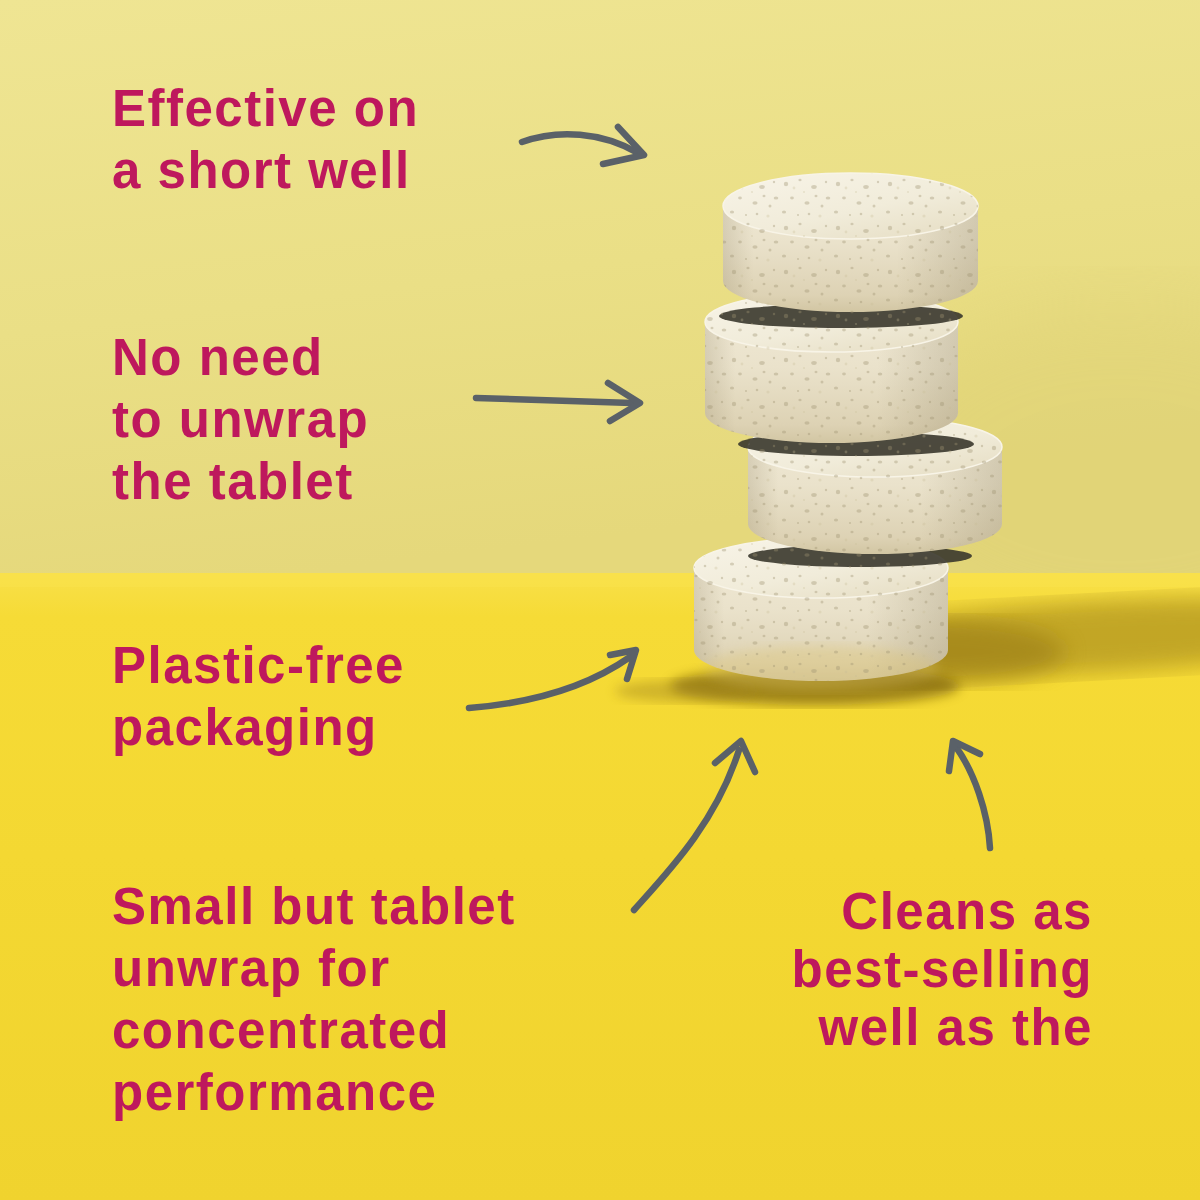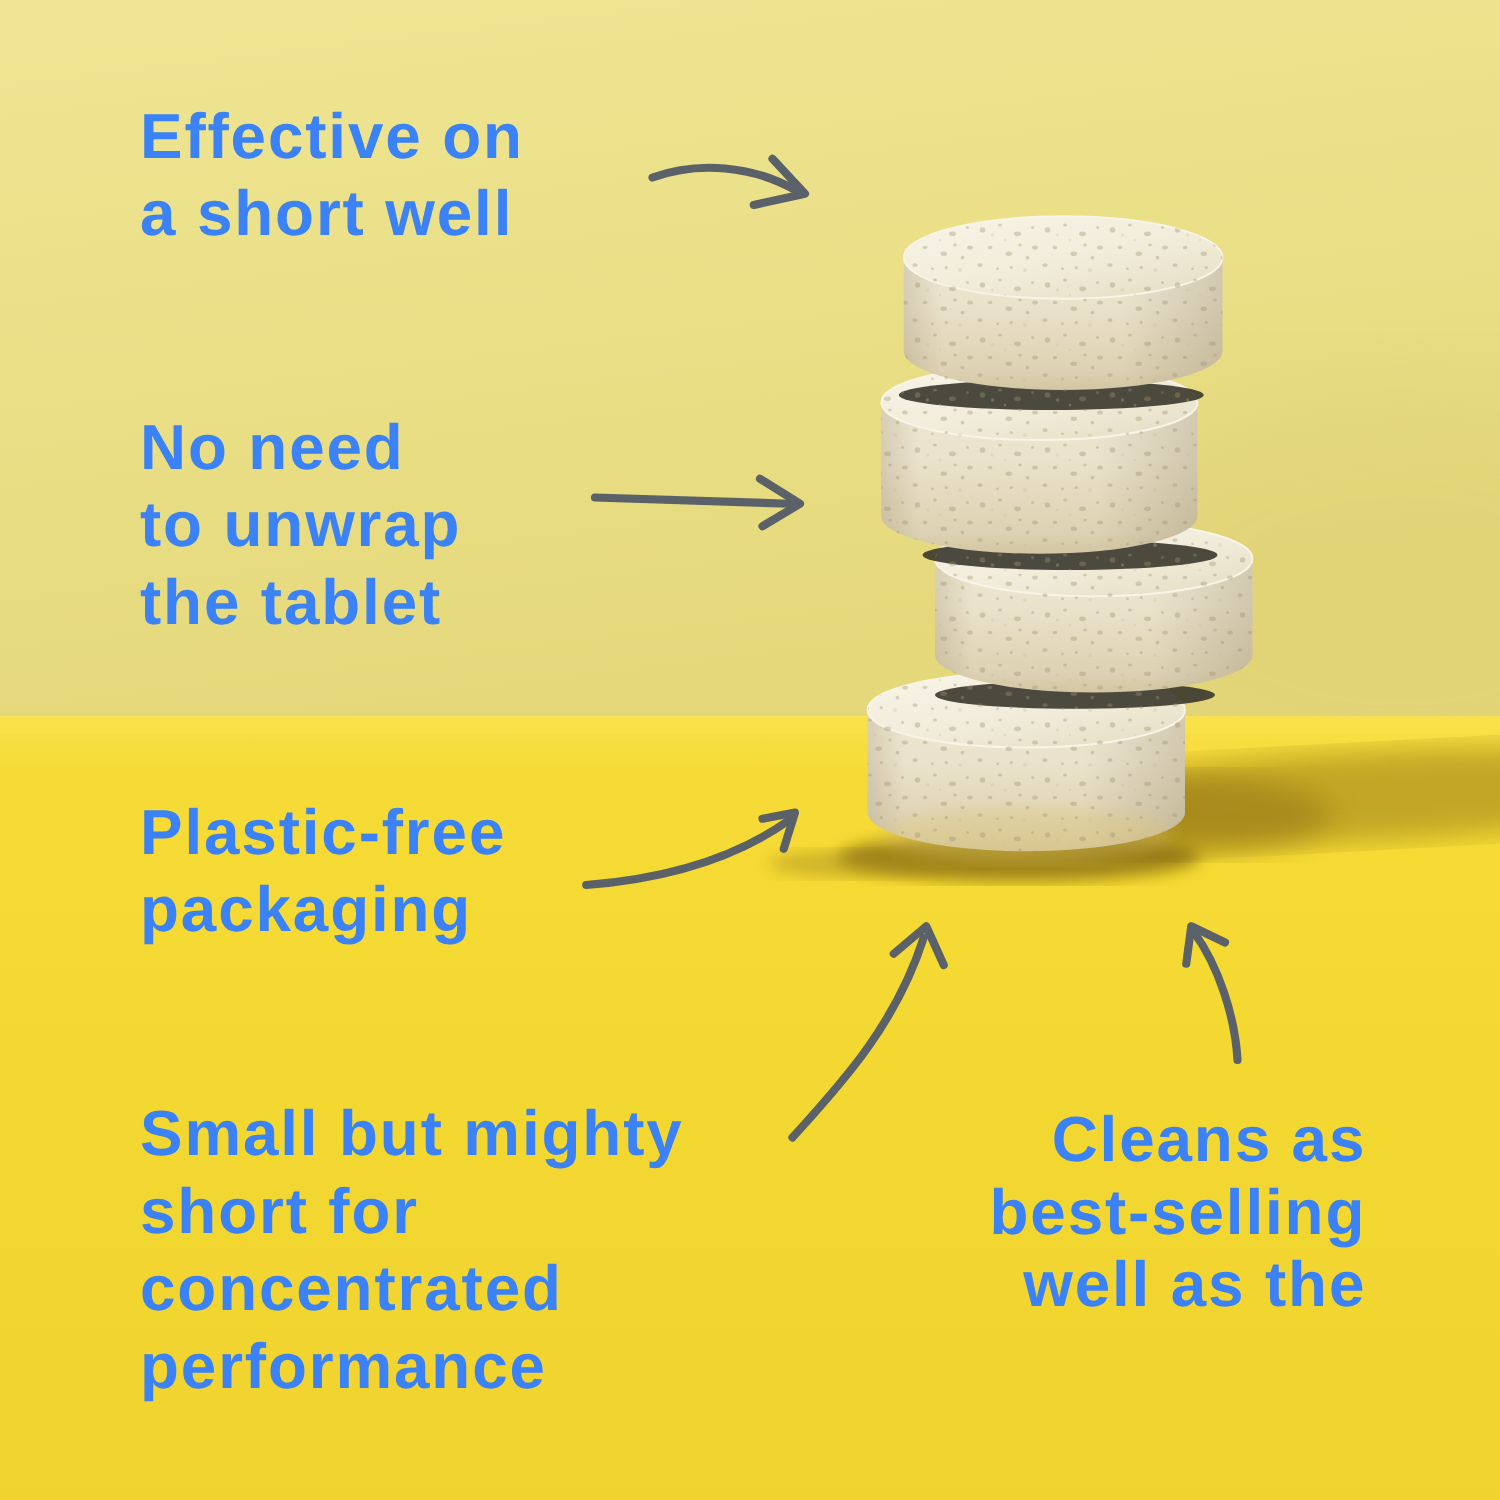--- a/index.html
+++ b/index.html
@@ -1,20 +1,20 @@
 <!DOCTYPE html>
 <html><head>
 <meta charset="utf-8">
 <style>
   html,body{margin:0;padding:0;background:#ffffff;}
   .stage{position:relative;width:1200px;height:1200px;overflow:hidden;
          font-family:"Liberation Sans",sans-serif;}
   .scene{position:absolute;left:0;top:0;}
   .label{position:absolute;font-weight:700;font-size:51px;line-height:62px;
-         letter-spacing:1.5px;color:#3b82f6;white-space:nowrap;}
+         letter-spacing:1.5px;color:#be185d;white-space:nowrap;}
   .label.right{text-align:right;line-height:58px;}
 </style>
 </head>
 <body>
 
 <div class="stage">
 
   <svg class="scene" width="1200" height="1200" viewBox="0 0 1200 1200">
     <defs>
       <linearGradient id="wallGrad" x1="0" y1="0" x2="0.25" y2="1">
@@ -168,22 +168,22 @@
     <div>packaging</div>
   </div>
 
   <div class="label" style="left:112px;top:327px;">
     <div>No need</div>
     <div>to unwrap</div>
     <div>the tablet</div>
   </div>
 
   <div class="label" style="left:112px;top:876px;">
-    <div>Small but mighty</div>
-    <div>short for</div>
+    <div>Small but tablet</div>
+    <div>unwrap for</div>
     <div>concentrated</div>
     <div>performance</div>
   </div>
 
   <div class="label right" style="right:107px;top:883px;">
     <div>Cleans as</div>
     <div>best-selling</div>
     <div>well as the</div>
   </div>
 

